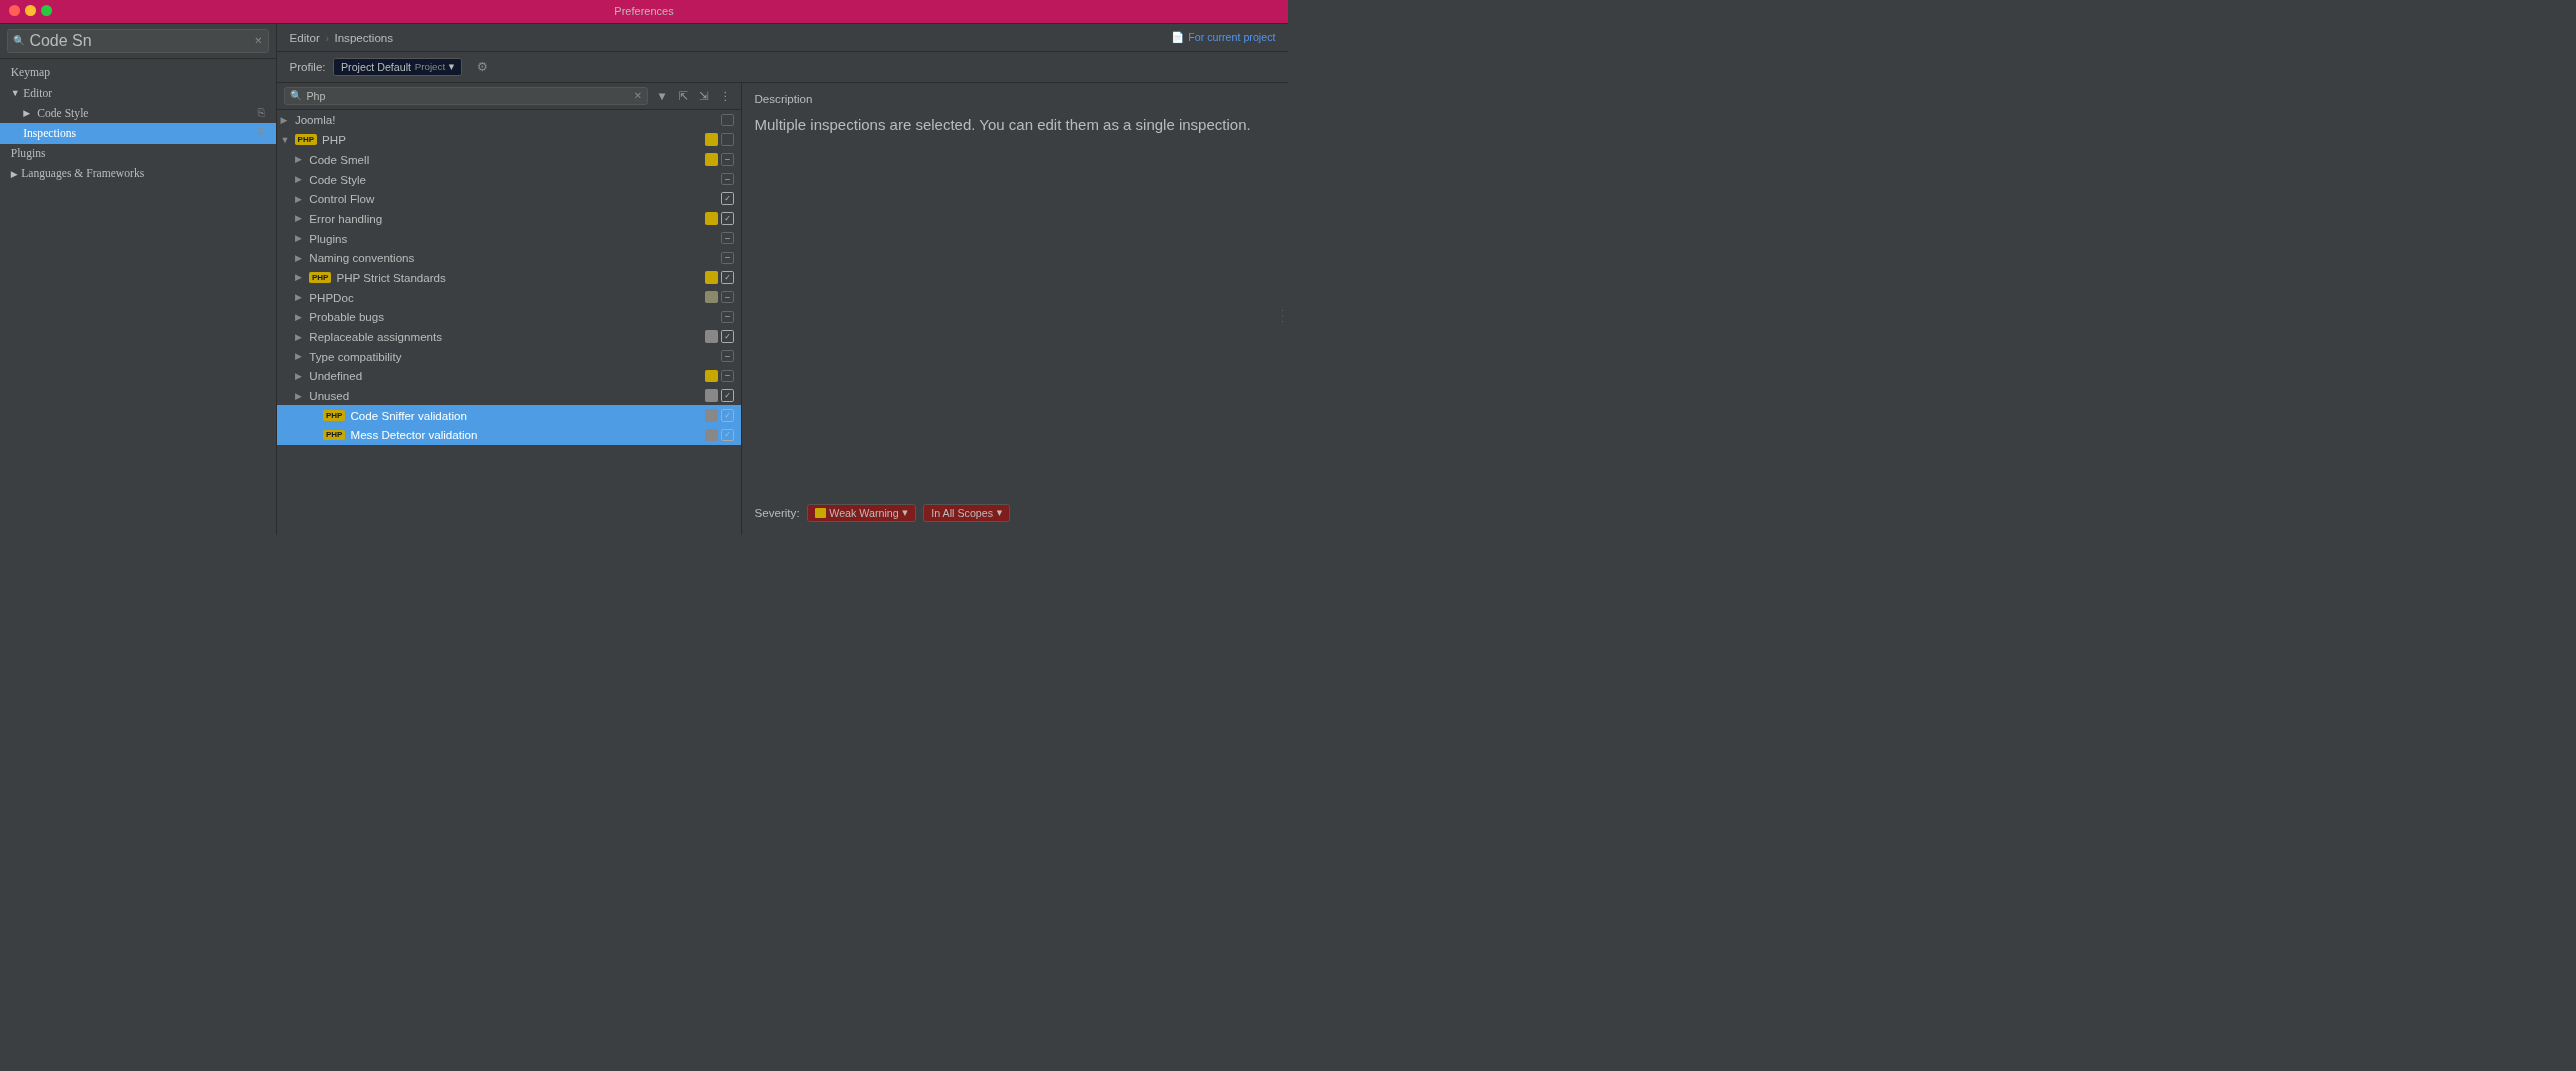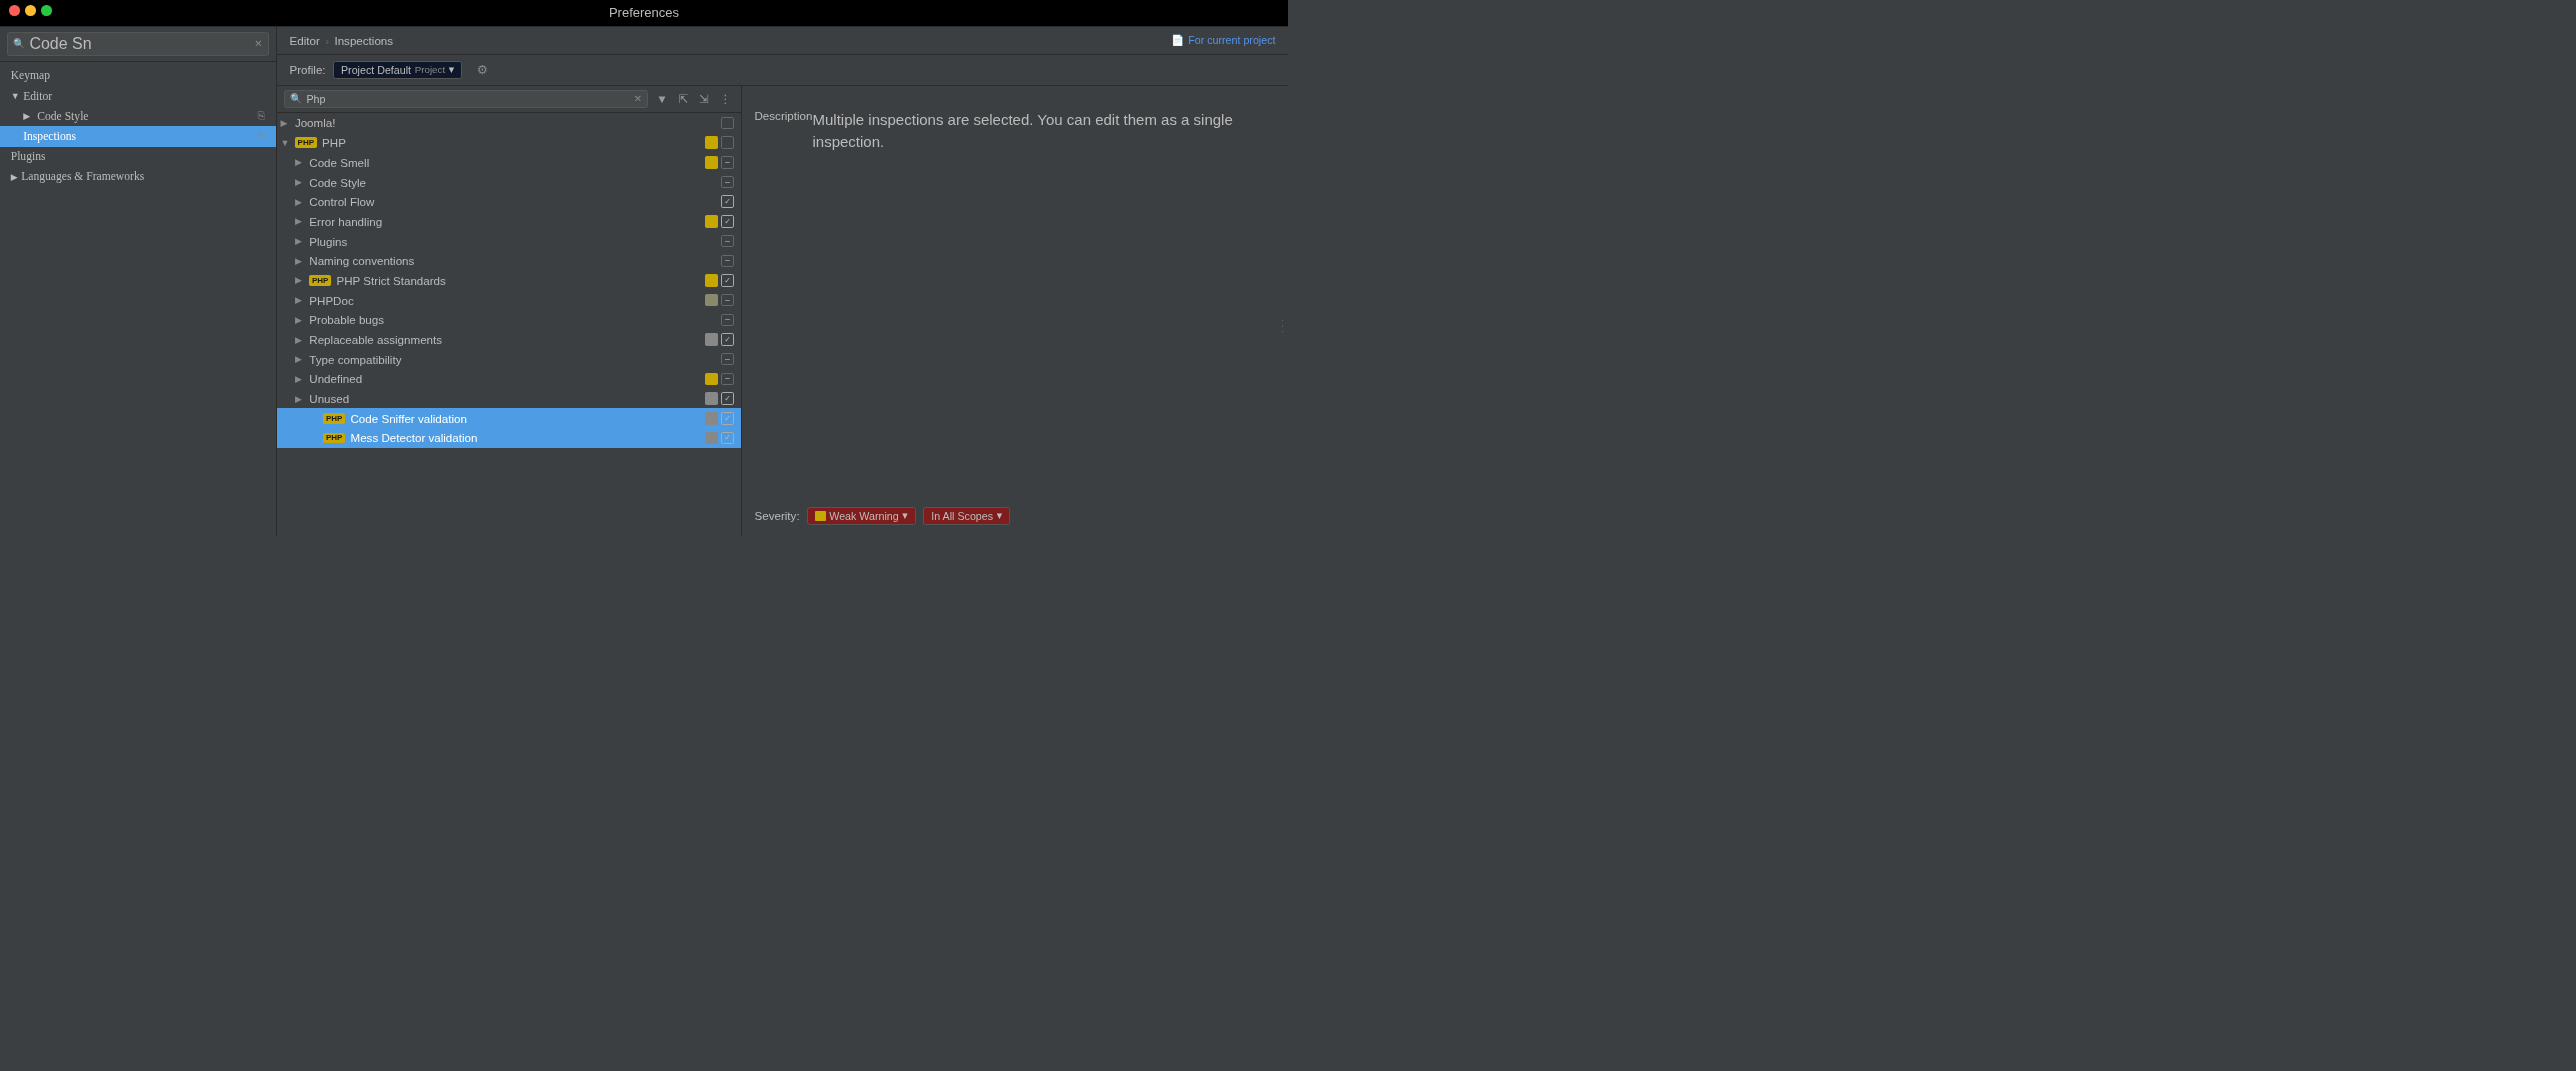--- a/index.html
+++ b/index.html
@@ -6,24 +6,24 @@
     body {
       font-family: -apple-system, BlinkMacSystemFont, 'Helvetica Neue', Arial, sans-serif;
       font-size: 11.6px;
       background: #3c3f41;
       color: #bbb;
       width: 1288px;
       height: 536px;
       overflow: hidden;
     }
     .title-bar {
-      background: #000000;
+      background: #be185d;
       text-align: center;
       padding: 5.4px 0;
-      font-size: 13px;
+      font-size: 11px;
       color: #bbb;
       border-bottom: 0.9px solid #2b2b2b;
       position: relative;
     }
     .traffic-lights {
       position: absolute;
       left: 9px;
       top: 5.4px;
       display: flex;
       gap: 5.4px;
@@ -276,24 +276,23 @@
       justify-content: center;
       flex-shrink: 0;
       font-size: 9.8px;
       color: #aaa;
     }
 
     
     .description-panel {
       flex: 1;
       display: flex;
-      flex-direction: row;
+      flex-direction: column;
       padding: 9px 12.5px;
       position: relative;
-      margin-top: 14px;
     }
     .desc-title {
       font-size: 11.6px;
       color: #bbb;
       margin-bottom: 9px;
     }
     .desc-text {
       font-size: 15px;
       color: #bbb;
       line-height: 1.5;

